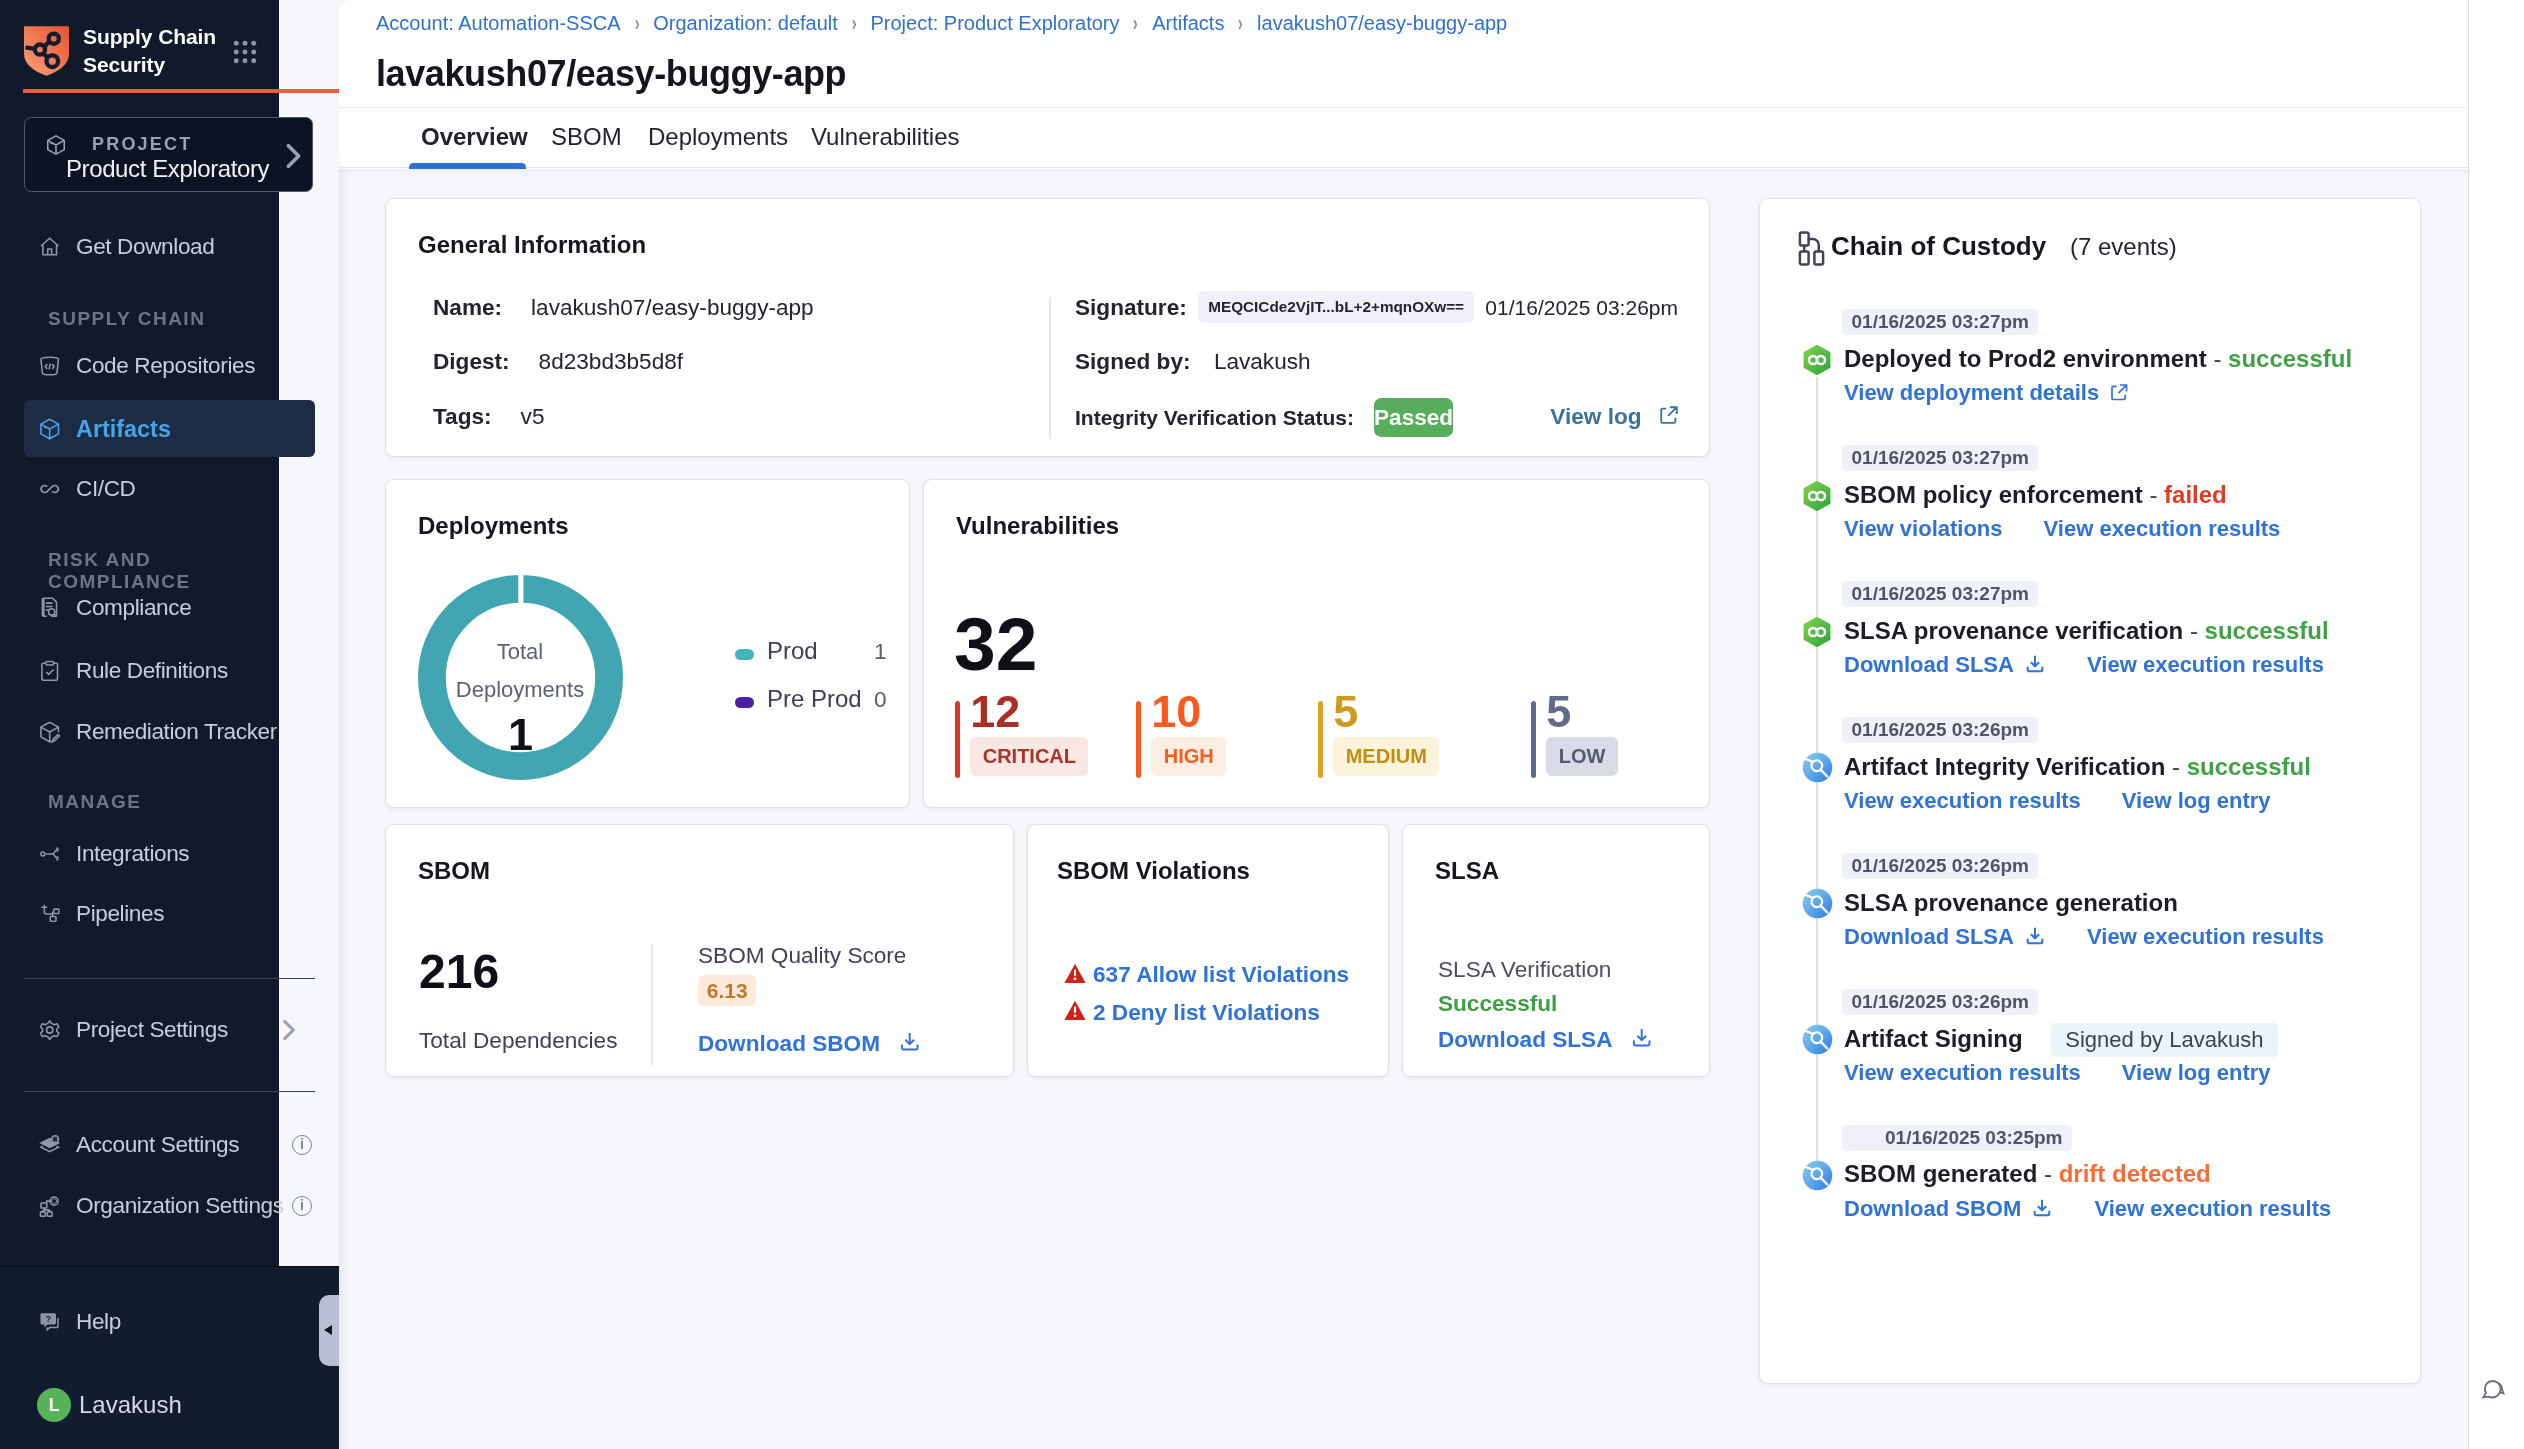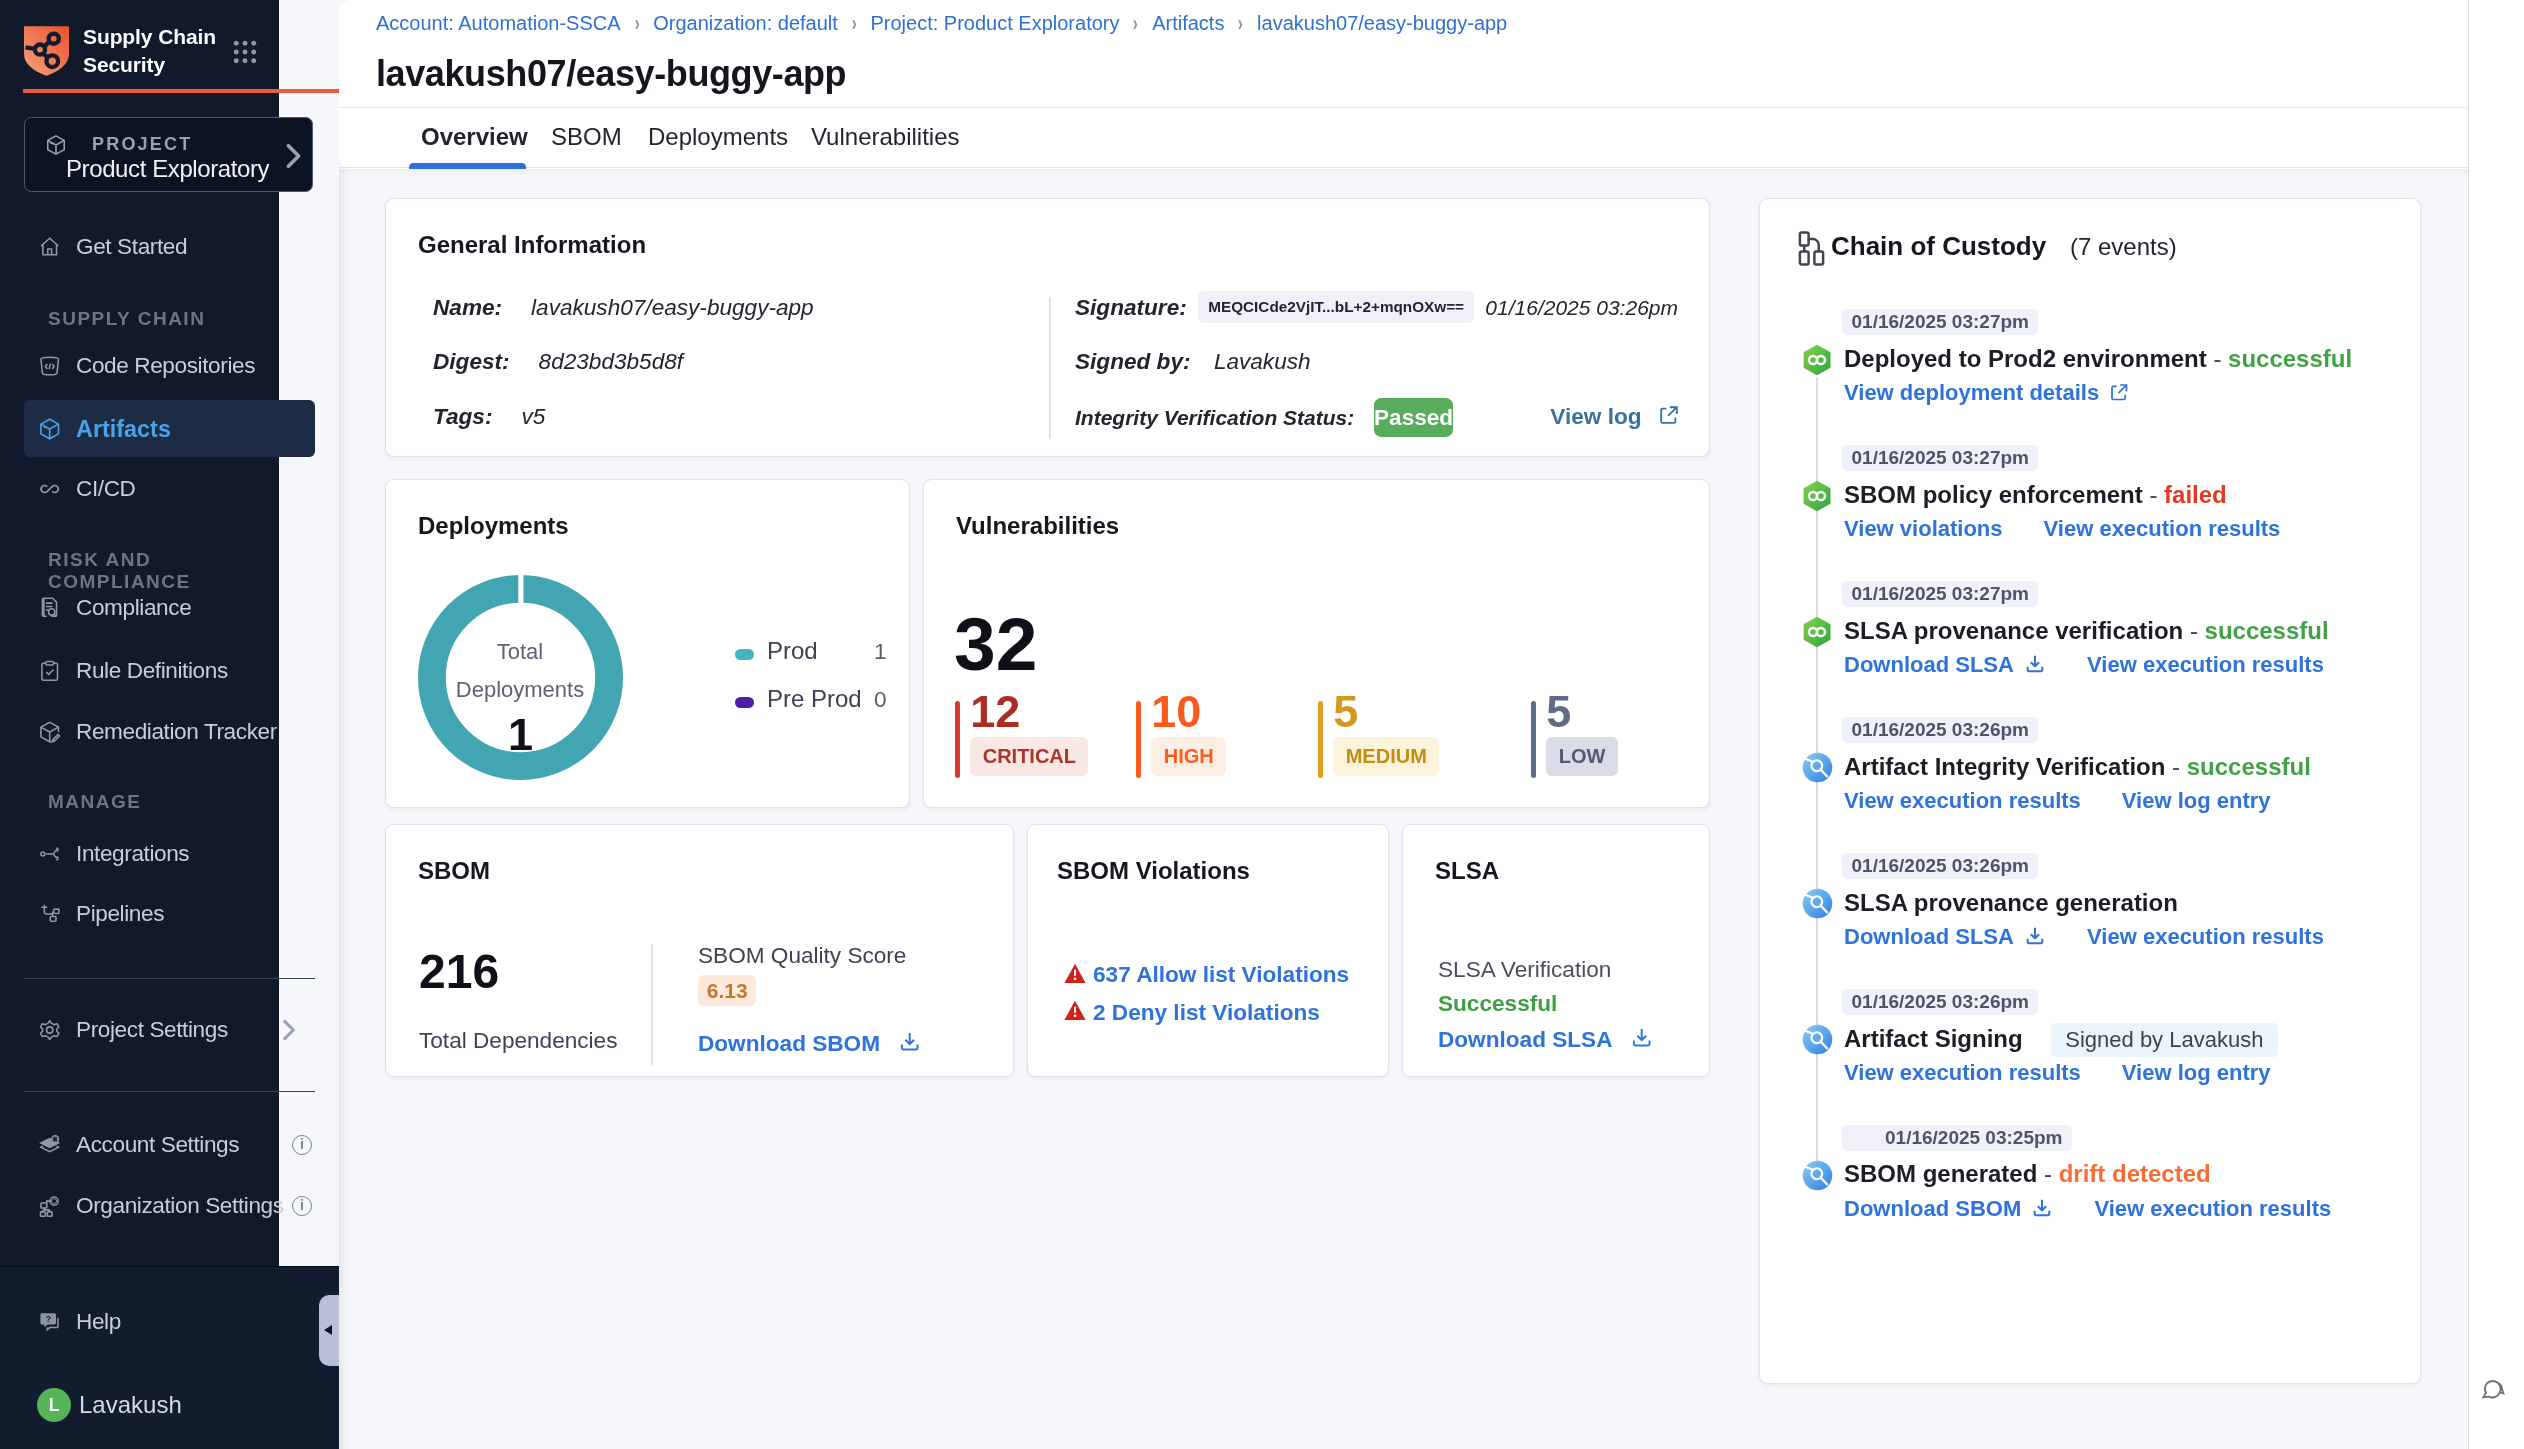--- a/index.html
+++ b/index.html
@@ -43,21 +43,21 @@
 #tab-underline { position:absolute; left:70px; top:56px; width:117px; height:5.8px; background:#2b6fd7; border-radius:4.4px 4.4px 0 0; }
 
 
 #content { position:absolute; left:339px; top:169px; width:2186px; height:1280px; background:#f6f7fa; box-shadow:inset 10.2px 7.3px 10.2px -8.8px rgba(30,40,70,0.12); }
 #scrollstrip { position:absolute; left:2129px; top:-169px; width:57px; height:1449px; background:#fff; border-left:1.5px solid #dadbe5; }
 .card { position:absolute; background:#fff; border:1.5px solid #dfe1e9; border-radius:8.8px; box-shadow:0 1.5px 4.4px rgba(40,41,61,0.06); }
 .ctitle { position:absolute; left:32px; font-size:24px; font-weight:bold; color:#16171f; }
 
 
 .gi-label { font-weight:bold; color:#23242e; }
-.gi-row { position:absolute; font-size:22.6px; color:#23242e; white-space:nowrap;font-style:italic; }
+.gi-row { position:absolute; font-size:22.6px; color:#23242e; white-space:nowrap; }
 
 
 .sev { position:absolute; }
 .sev .bar { position:absolute; left:0; top:0; width:5.1px; height:77px; border-radius:2.9px; }
 .sev .num { position:absolute; left:15.3px; top:-14.6px; font-size:45px; font-weight:bold; }
 .sev .badge { position:absolute; left:15.3px; top:36px; height:39px; border-radius:5.8px; font-size:20px; font-weight:bold; line-height:39px; padding:0 12.4px; }
 
 
 .ev-chip { position:absolute; left:82px; height:26px; background:#f0f0f8; border-radius:4.4px; font-size:19px; font-weight:bold; color:#50546a; line-height:26px; padding:0 9.5px; }
 .ev-title { position:absolute; left:84px; font-size:24px; font-weight:bold; color:#1c1d27; white-space:nowrap; }
@@ -109,21 +109,21 @@
     <div class="pname" style="position:absolute;">Product Exploratory</div>
     <svg class="pchev" style="position:absolute;left:259px;top:24px;" width="19" height="28" viewBox="0 0 26 38" fill="none" stroke="#9aa0b2" stroke-width="5" stroke-linecap="round" stroke-linejoin="round">
         <path d="M6 5 L20 19 L6 33"></path>
       </svg>
   </div>
 
   <div class="navrow" style="top:216px;">
     <svg class="nicon" viewBox="0 0 24 24" fill="none" stroke="#9096a9" stroke-width="1.6">
         <path d="M3 11 L12 3 L21 11 M5 9.5 V20 H19 V9.5 M10 20 V14 H14 V20"></path>
       </svg>
-    <div class="ntext">Get Started</div>
+    <div class="ntext">Get Download</div>
   </div>
   <div class="navlabel" style="top:308px;">SUPPLY CHAIN</div>
   <div class="navrow" style="top:335px;">
     <svg class="nicon" viewBox="0 0 24 24" fill="none" stroke="#9096a9" stroke-width="1.6">
         <path d="M3 5 C3 3.9 7 3 12 3 C17 3 21 3.9 21 5 L19.5 19 C19.4 20.2 16 21 12 21 C8 21 4.6 20.2 4.5 19 Z"></path>
         <path d="M9.5 10 L7.5 12.5 L9.5 15 M14.5 10 L16.5 12.5 L14.5 15 M12.6 9.5 L11.4 15.5"></path>
       </svg>
     <div class="ntext">Code Repositories</div>
   </div>
   <div class="nav-active" style="top:400px;">

